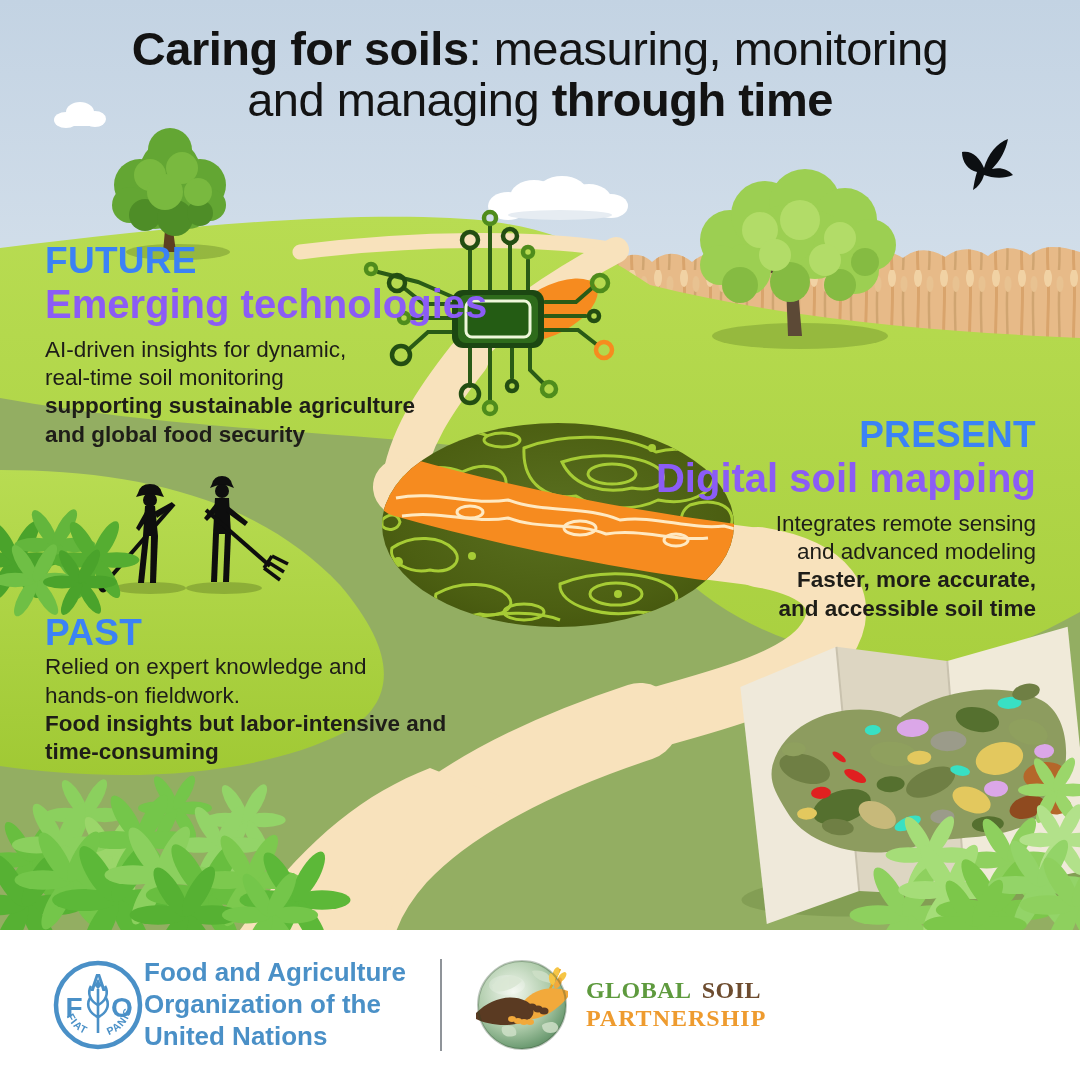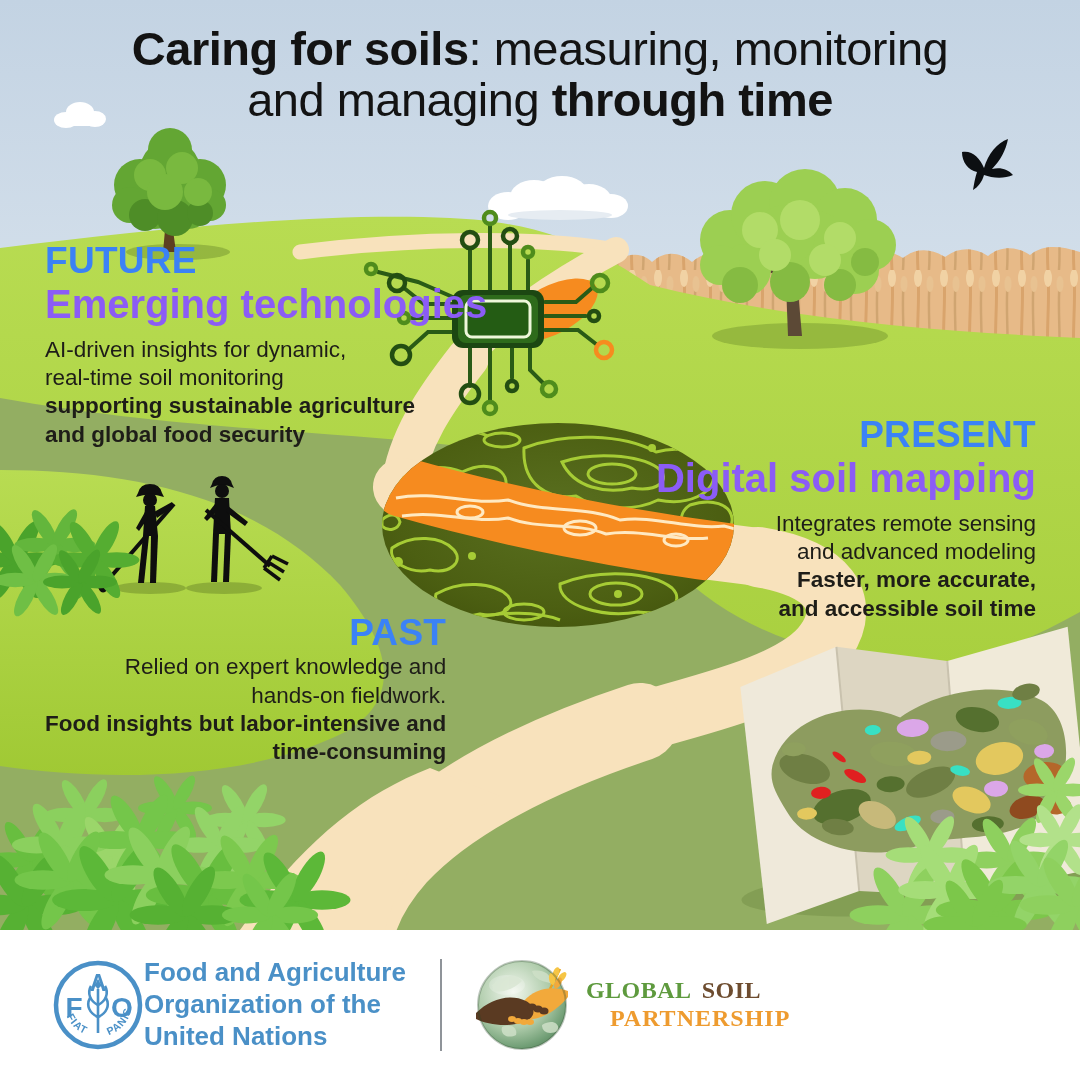--- a/index.html
+++ b/index.html
@@ -9,32 +9,32 @@
   .title{position:absolute;left:0;top:24px;width:1080px;text-align:center;
          font-size:47px;line-height:1.08;color:#131313;font-weight:500;letter-spacing:-.5px;}
   .title b{font-weight:800;}
   .sec{position:absolute;}
   .sec .era{font-size:37px;font-weight:800;color:#3b82f6;line-height:1.12;letter-spacing:.3px;}
   .sec .topic{font-size:40px;font-weight:800;color:#8b5cf6;line-height:1.18;margin-bottom:7px;}
   .sec .bl{font-size:22.5px;color:#1e1d18;line-height:1.26;font-weight:500;}
   .sec .bl.bb{font-weight:800;}
   .sec-future{left:45px;top:240px;text-align:left;}
   .sec-present{right:44px;top:414px;text-align:right;}
-  .sec-past{left:45px;top:612px;text-align:right;}
+  .sec-past{left:45px;top:612px;text-align:left;}
   .footer{position:absolute;left:0;top:930px;width:1080px;height:150px;background:#fff;
           display:flex;align-items:center;}
   .fao-logo{margin-left:52px;flex:0 0 auto;}
   .fao-name{color:#4a90c7;font-weight:700;font-size:26px;line-height:1.22;}
   .divider{width:2px;height:92px;background:#8f9499;margin:0 30px 0 34px;}
   .gsp-logo{flex:0 0 auto;}
   .gsp-name{margin-left:14px;font-family:"Liberation Serif","DejaVu Serif",serif;
             font-weight:700;font-size:24px;line-height:1.15;letter-spacing:.5px;}
   .gsp-name .w-global{color:#5e9a3e;}
   .gsp-name .w-soil{color:#6d4c2f;margin-left:10px;}
-  .gsp-name .line2{color:#ee9b2f;margin-left:24px;letter-spacing:1px;}
+  .gsp-name .line2{color:#ee9b2f;margin-left:0;letter-spacing:1px;}
 </style>
 </head>
 <body>
 
 <div id="stage">
 
 <svg class="scene" width="1080" height="930" viewBox="0 0 1080 930">
   <defs>
     <linearGradient id="skyG" x1="0" y1="0" x2="0" y2="1">
       <stop offset="0" stop-color="#c3d3e3"></stop>

